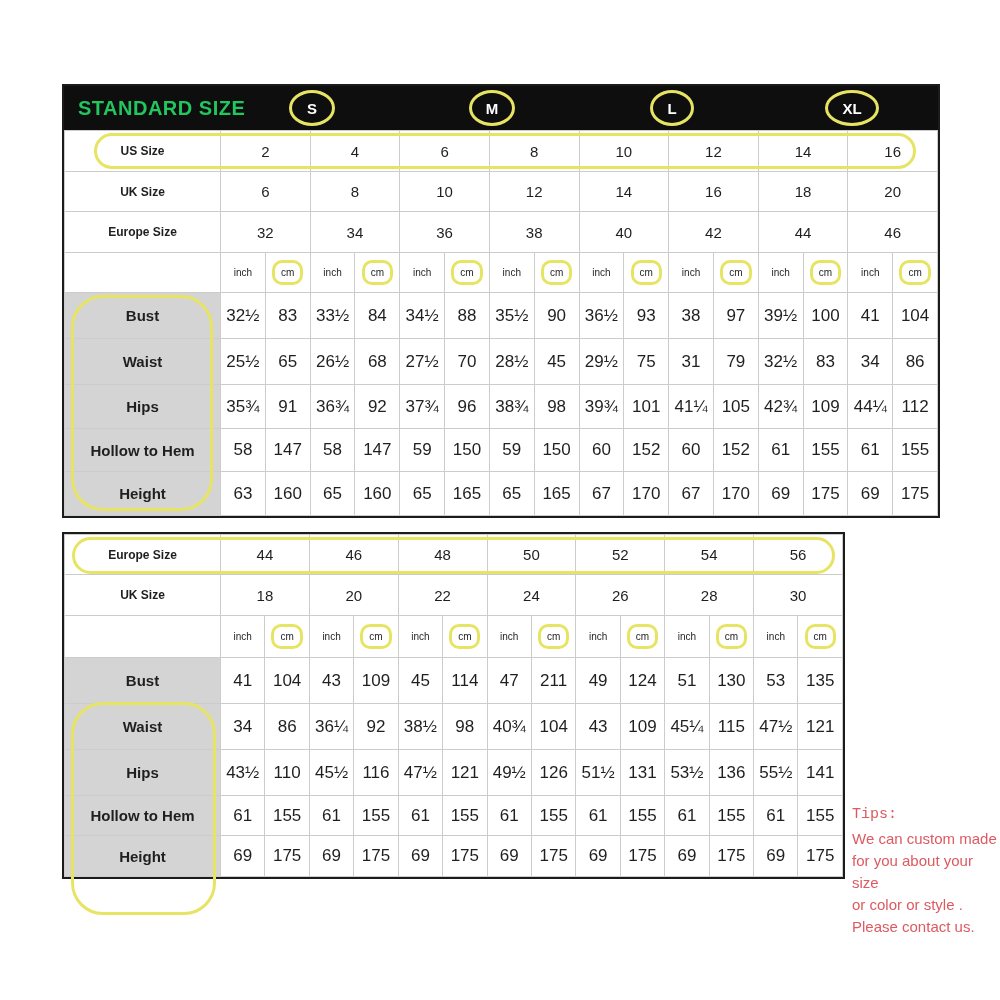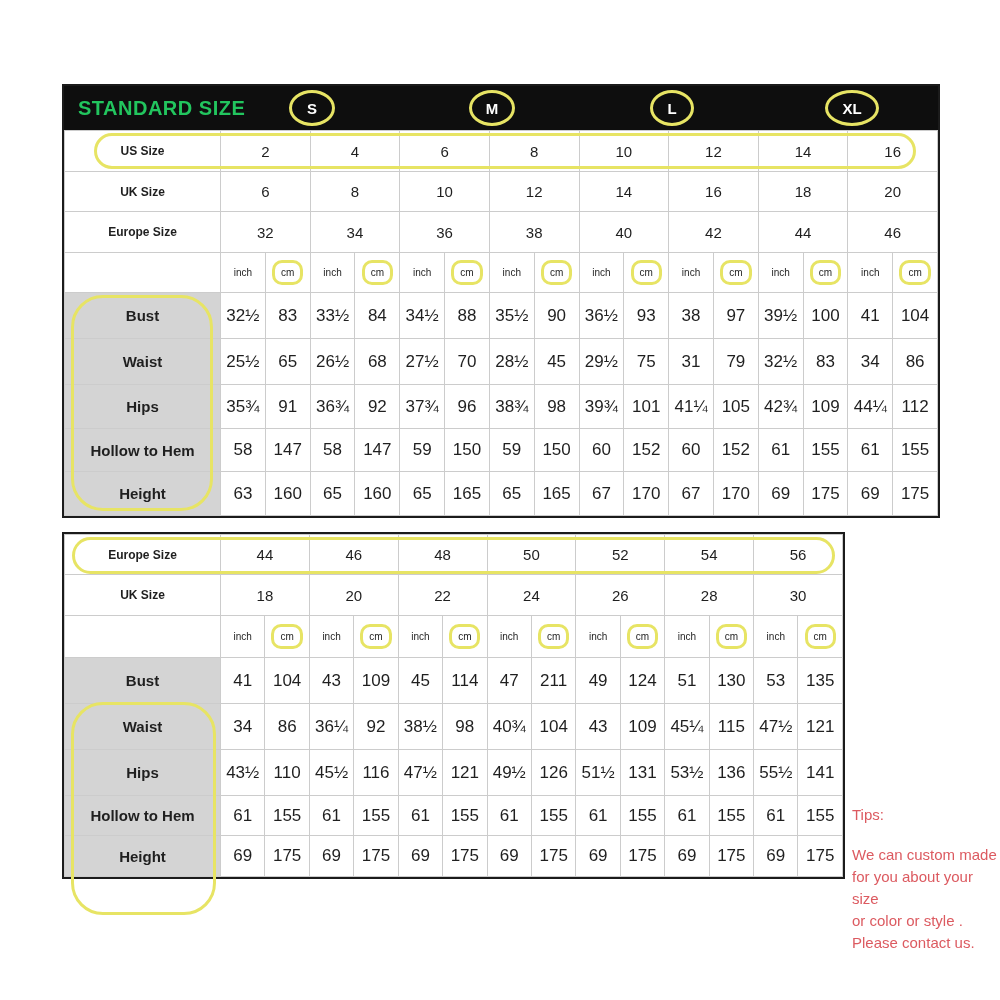--- a/index.html
+++ b/index.html
@@ -57,21 +57,21 @@
   }
   #hl-us-row{left:30px;right:22px;top:47px;height:36px;}
   #hl-std-labels{left:7px;top:209px;width:142px;height:216px;border-radius:32px;}
   #hl-plus-row{left:8px;right:8px;top:3px;height:37px;border-radius:19px;}
   #hl-plus-labels{left:7px;top:168px;width:145px;height:213px;border-radius:32px;}
 
   .tips{
     position:absolute;left:852px;top:804px;width:148px;
     color:var(--tips-red);font-size:15px;line-height:22px;
   }
-  .tips .tips-title{display:block;margin-bottom:18px;}
+  .tips .tips-title{display:block;margin-bottom:2px;font-family:Liberation Mono, monospace;}
   .tips span{display:block;}
 </style>
 </head>
 <body>
 
 <div class="canvas">
 
   <div class="tbl-wrap" id="standard-wrap">
     <div class="tbl-header">
       <span class="tbl-title">STANDARD SIZE</span>

